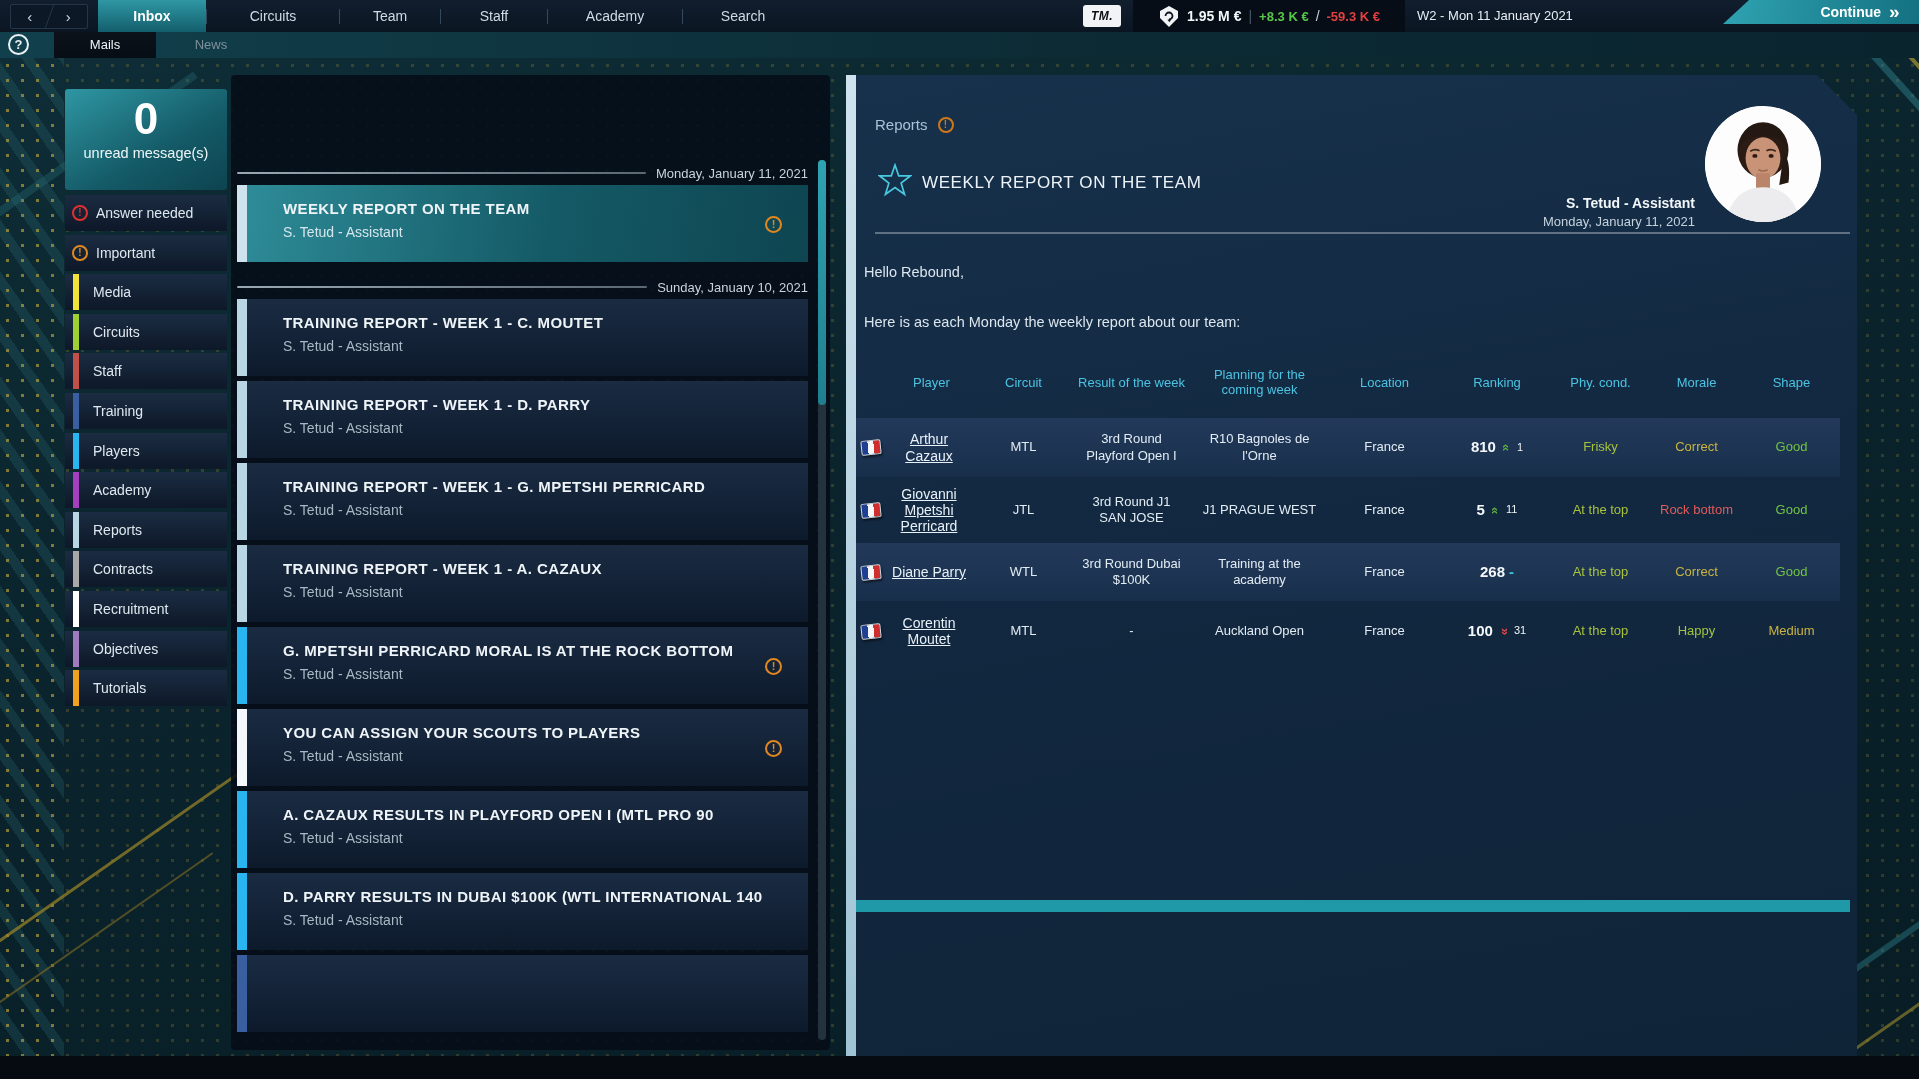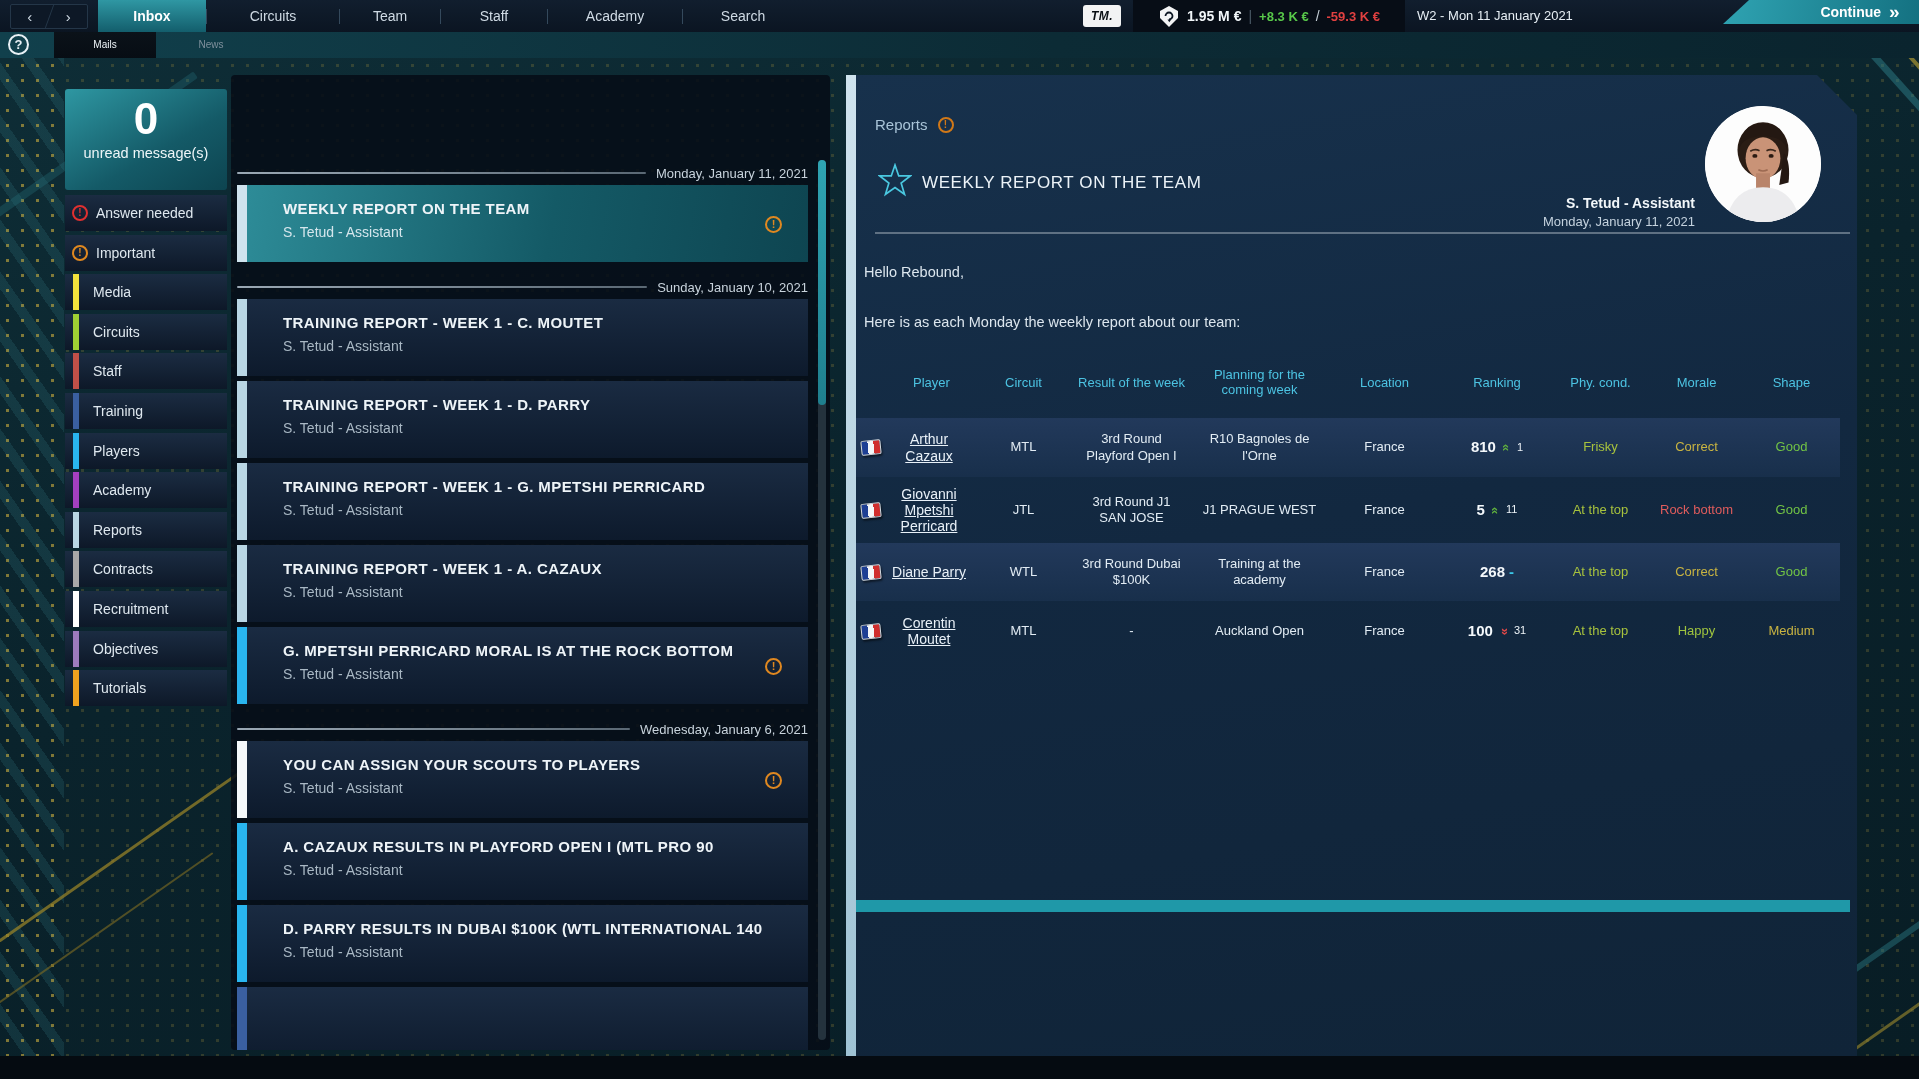--- a/index.html
+++ b/index.html
@@ -37,21 +37,21 @@
   #continue-btn .lbl { color:#ffffff; font-size:14px; font-weight:bold; }
   #continue-btn .chev { color:#ffffff; font-size:19px; font-weight:bold; line-height:30px; }
 
   
   #subbar { position:absolute; left:0; top:32px; width:1919px; height:26px;
     background:linear-gradient(90deg,#11404c,#0c2b35 55%,#0a242e); z-index:29; }
   #help-ic { position:absolute; left:8px; top:2px; width:21px; height:21px; border:2px solid #e8f0f5;
     border-radius:50%; color:#e8f0f5; font-size:13px; font-weight:bold; text-align:center;
     line-height:18px; cursor:pointer; }
   .sub-tab { position:absolute; top:0; height:26px; line-height:26px; text-align:center;
-    font-size:10px; cursor:pointer; }
+    font-size:13px; cursor:pointer; }
   #tab-mails { left:54px; width:102px; background:linear-gradient(180deg,#0b1219,#070d14);
     color:#eef4f8; }
   #tab-news { left:156px; width:110px; color:#7f909c; }
 
   
   #content { position:absolute; left:0; top:58px; width:1919px; height:998px;
     background-image:
       radial-gradient(rgba(190,160,60,0.22) 1.5px, rgba(0,0,0,0) 1.9px),
       linear-gradient(165deg,#0e2d36 0%,#0a232c 45%,#081d25 100%);
     background-size:15px 15px, auto; overflow:hidden; }
@@ -324,24 +324,20 @@
           <div class="mitem">
             <span class="mbar" style="background: rgb(185, 214, 228);"></span>
             <div class="mtitle">TRAINING REPORT - WEEK 1 - A. CAZAUX</div>
             <div class="msender">S. Tetud - Assistant</div>
           </div>
           <div class="mitem">
             <span class="mbar" style="background: rgb(41, 181, 239);"></span>
             <div class="mtitle">G. MPETSHI PERRICARD MORAL IS AT THE ROCK BOTTOM</div>
             <div class="msender">S. Tetud - Assistant</div>
             <span class="malert">!</span>
-          </div>
-          <div class="msep">
-            <span class="line"></span>
-            <span class="mdate">Wednesday, January 6, 2021</span>
           </div>
           <div class="mitem">
             <span class="mbar" style="background: rgb(245, 248, 250);"></span>
             <div class="mtitle">YOU CAN ASSIGN YOUR SCOUTS TO PLAYERS</div>
             <div class="msender">S. Tetud - Assistant</div>
             <span class="malert">!</span>
           </div>
           <div class="mitem">
             <span class="mbar" style="background: rgb(41, 181, 239);"></span>
             <div class="mtitle">A. CAZAUX RESULTS IN PLAYFORD OPEN I (MTL PRO 90</div>

